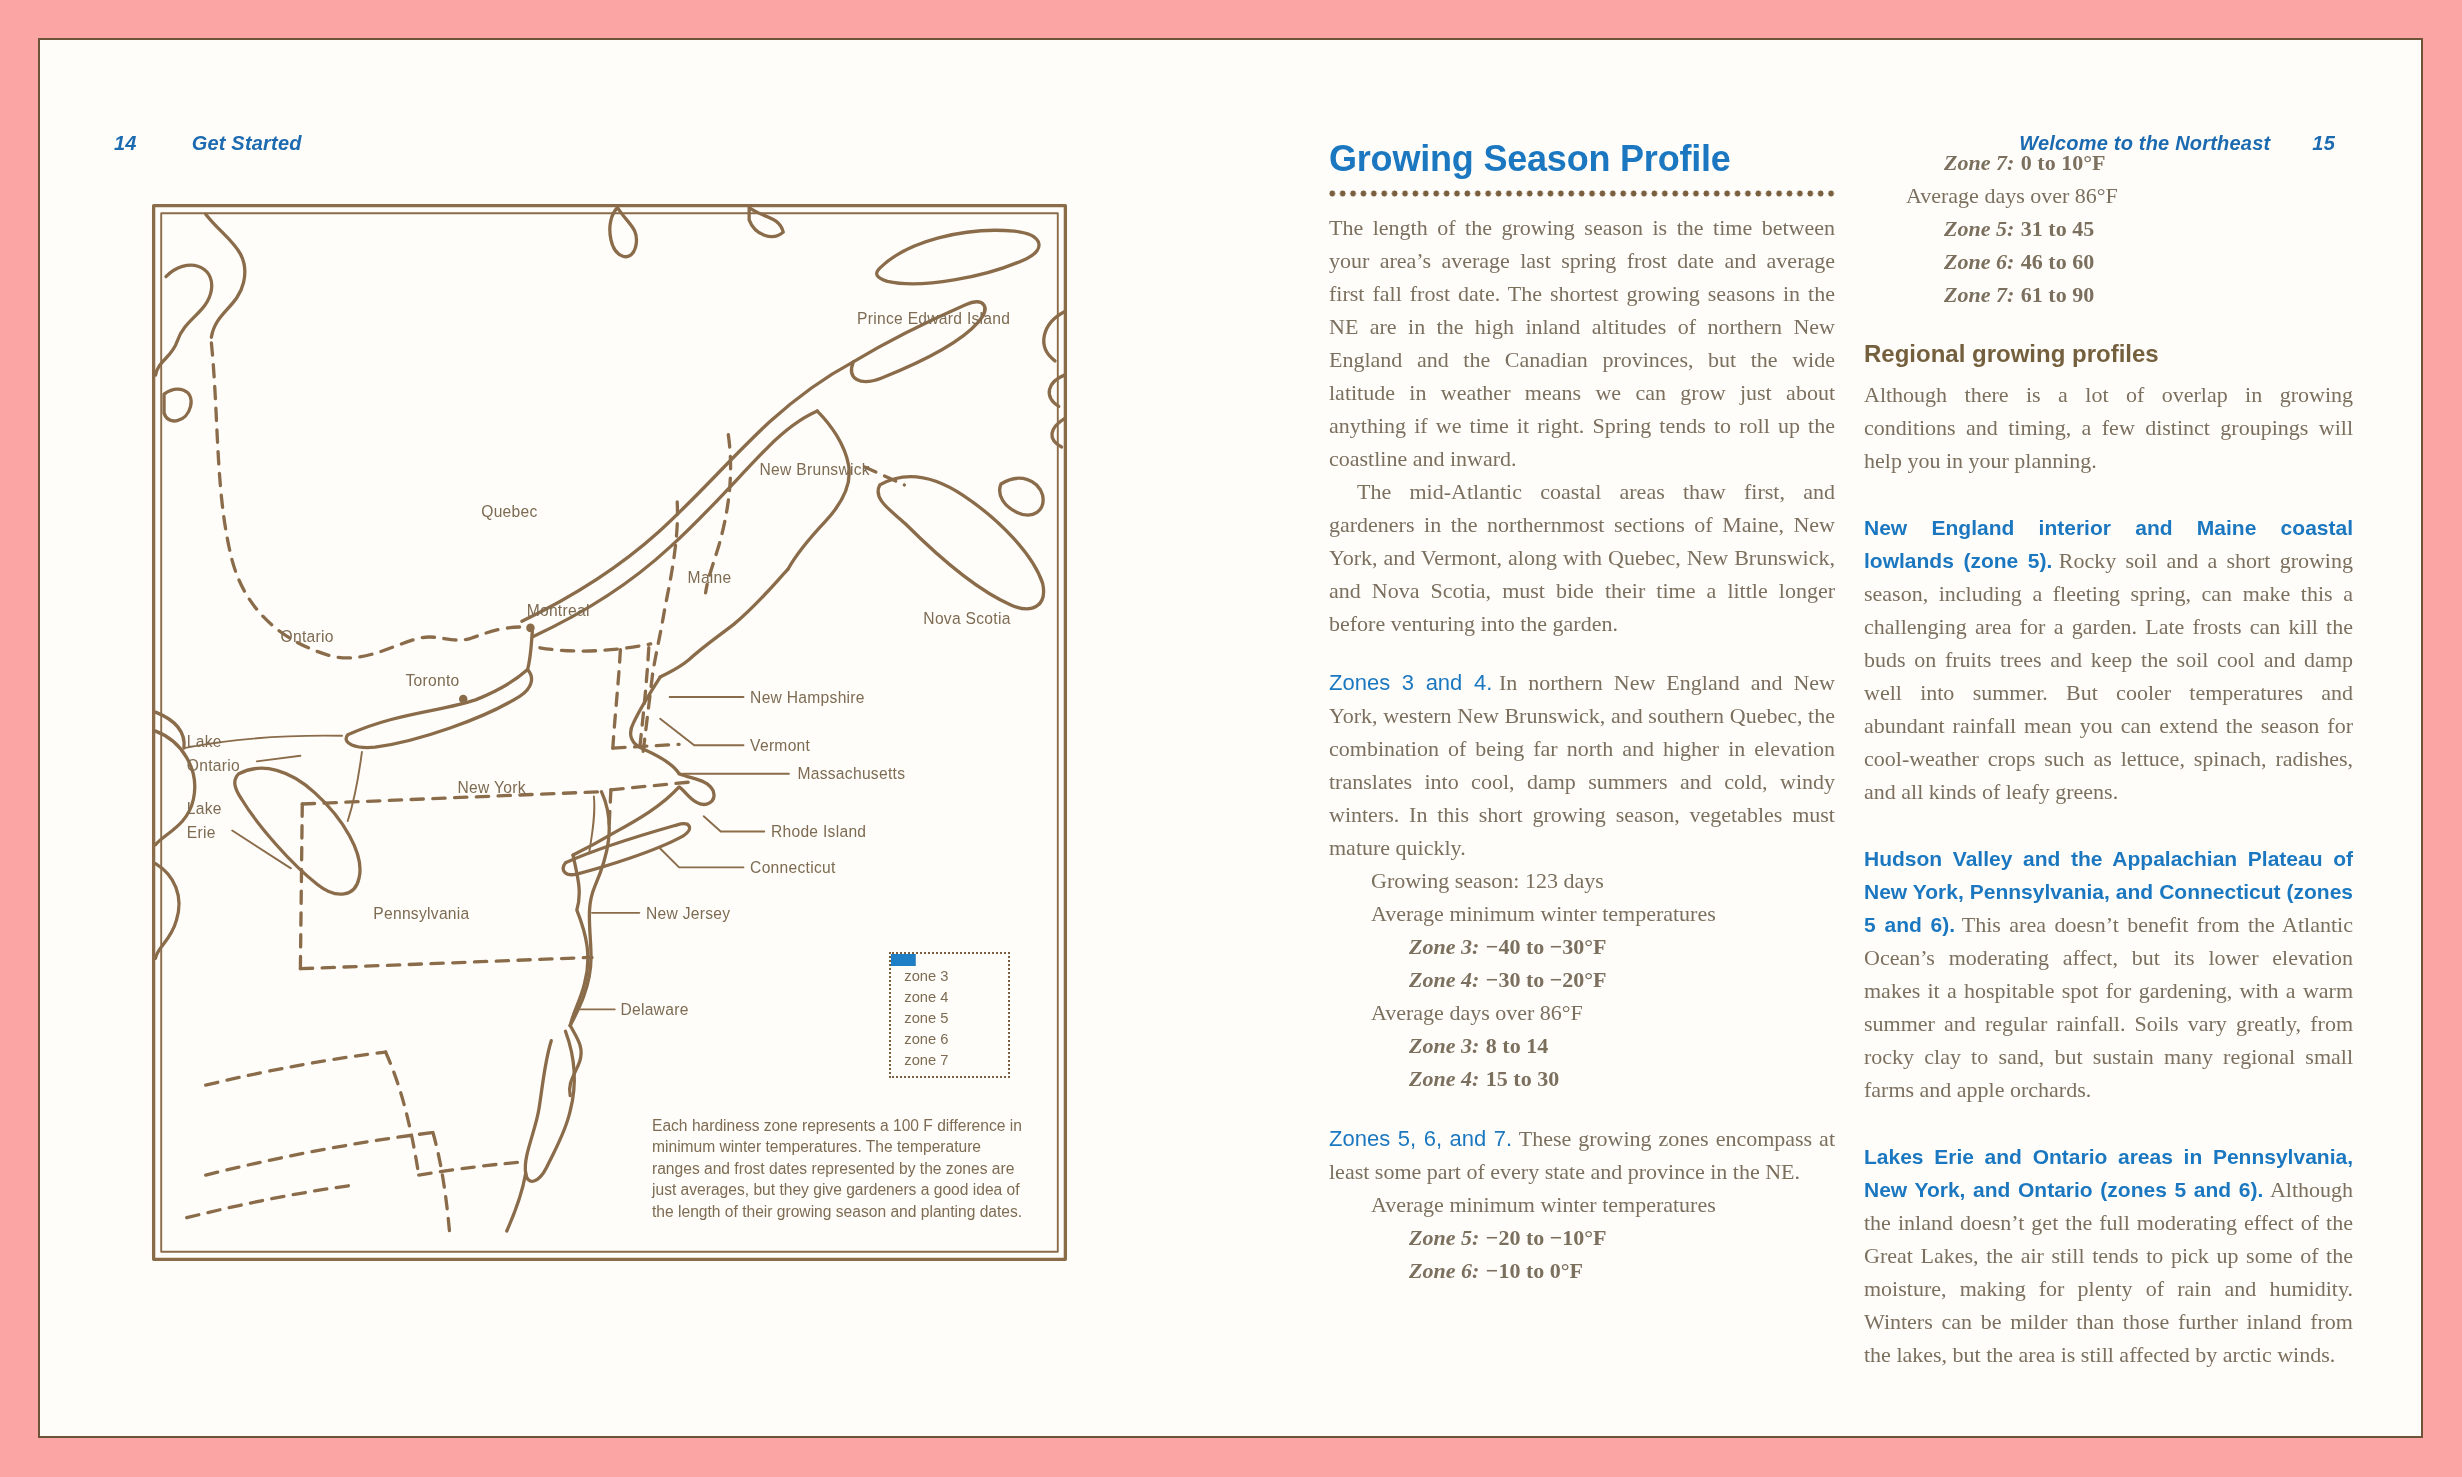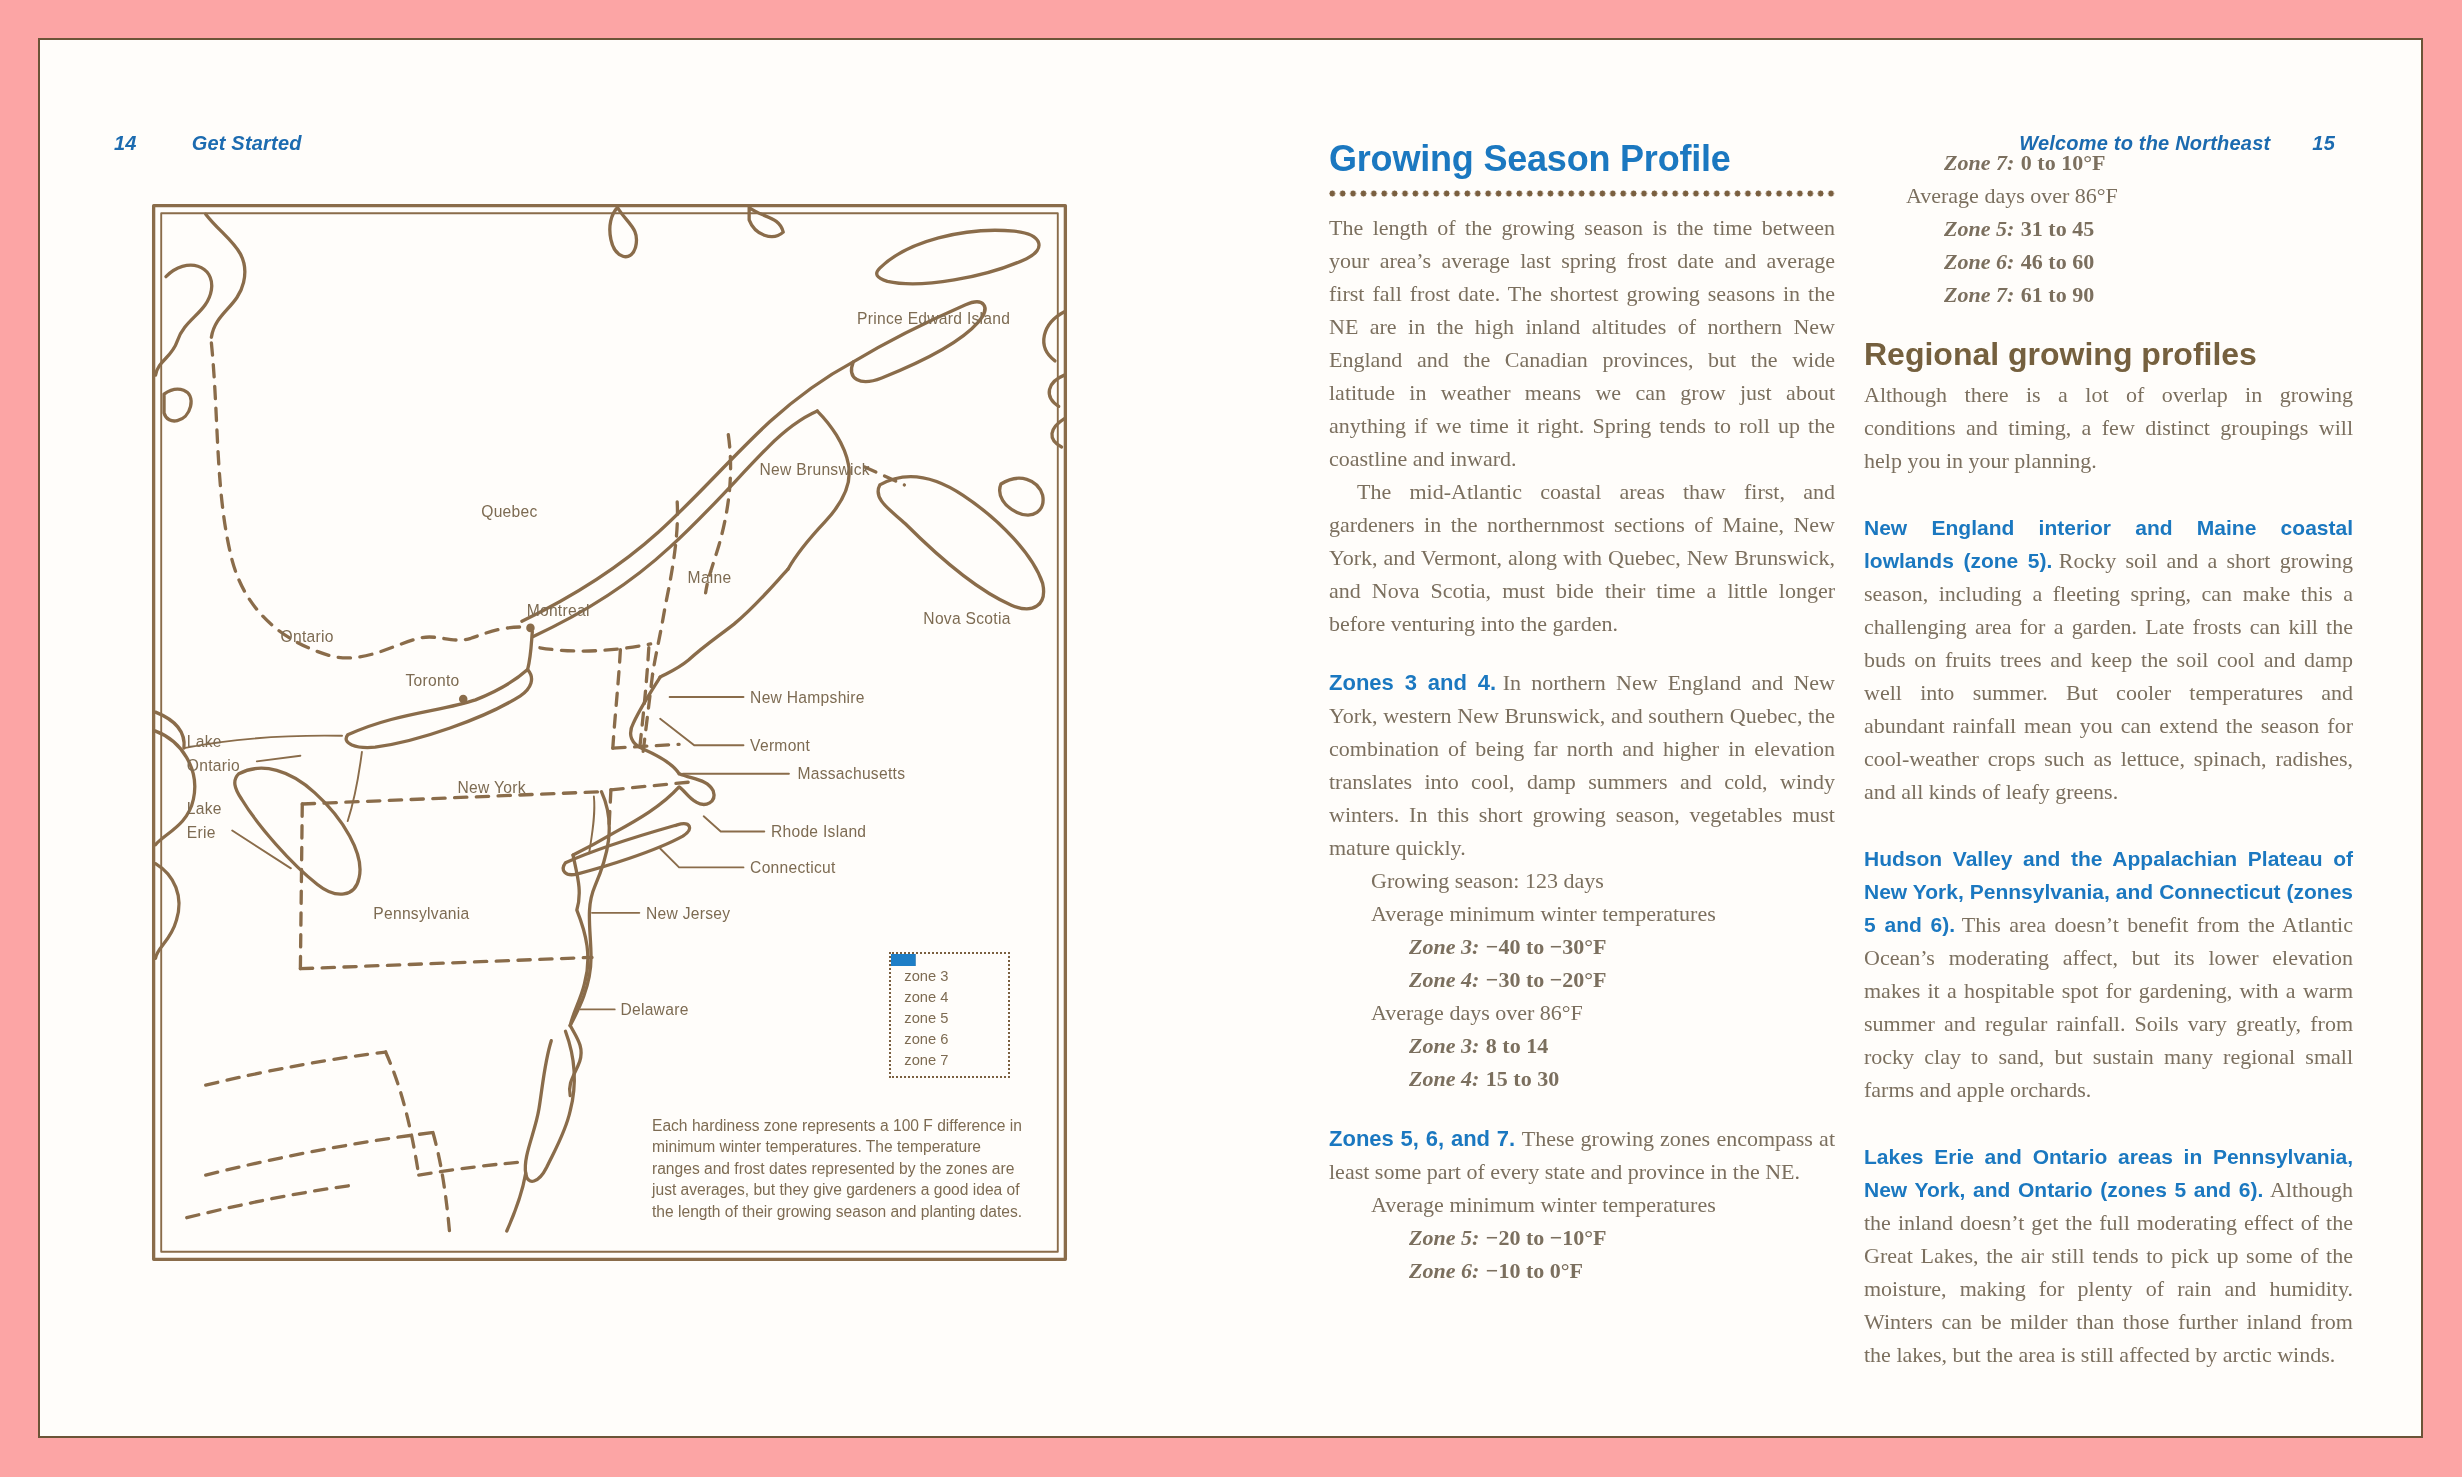--- a/index.html
+++ b/index.html
@@ -31,27 +31,27 @@
   
   .col{position:absolute;color:#7b6f5e;font-family:"Liberation Serif","DejaVu Serif",serif;font-size:22px;line-height:33px;}
   .col-mid{left:1289px;top:98px;width:506px;}
   .col-right{left:1824px;top:106px;width:489px;}
 
   .article-title{font-family:"Liberation Sans",sans-serif;font-weight:700;font-size:36px;line-height:42px;color:#1b78c0;letter-spacing:-0.2px;margin:0 0 10.4px 0;}
   .dotted-rule{height:6.6px;width:100%;margin:0 0 14px 0;background-image:radial-gradient(circle at 3.3px 3.3px,#7a5f3f 2.7px,rgba(0,0,0,0) 3.1px);background-size:10.4px 6.6px;background-repeat:repeat-x;}
   .para{margin:0;text-align:justify;}
   .para.indent{text-indent:28px;}
   .zone-block{margin-top:26.5px;}
-  .runin{font-family:"Liberation Sans",sans-serif;font-weight:700;font-size:22px;color:#1b78c0;margin-right:6.6px;}
+  .runin{font-family:"Liberation Sans",sans-serif;font-weight:400;font-size:22px;color:#1b78c0;margin-right:6.6px;}
   .stat{margin:0;}
   .ind1{padding-left:42px;}
   .ind2{padding-left:80px;font-weight:bold;}
   .zlabel{font-style:italic;margin-right:6.6px;}
 
-  .regional-heading{font-family:"Liberation Sans",sans-serif;font-weight:700;font-size:32px;line-height:30px;color:#75603e;margin:28px 0 8.5px 0;}
+  .regional-heading{font-family:"Liberation Sans",sans-serif;font-weight:700;font-size:24px;line-height:30px;color:#75603e;margin:28px 0 8.5px 0;}
   .section{margin-top:34px;}
   .sec-heading{font-family:"Liberation Sans",sans-serif;font-weight:700;font-size:21px;line-height:33px;color:#1b78c0;margin-right:6.6px;}
 </style>
 </head>
 <body>
 
 <div class="frame">
   <div class="paper">
 
     <div class="runhead rh-left">

